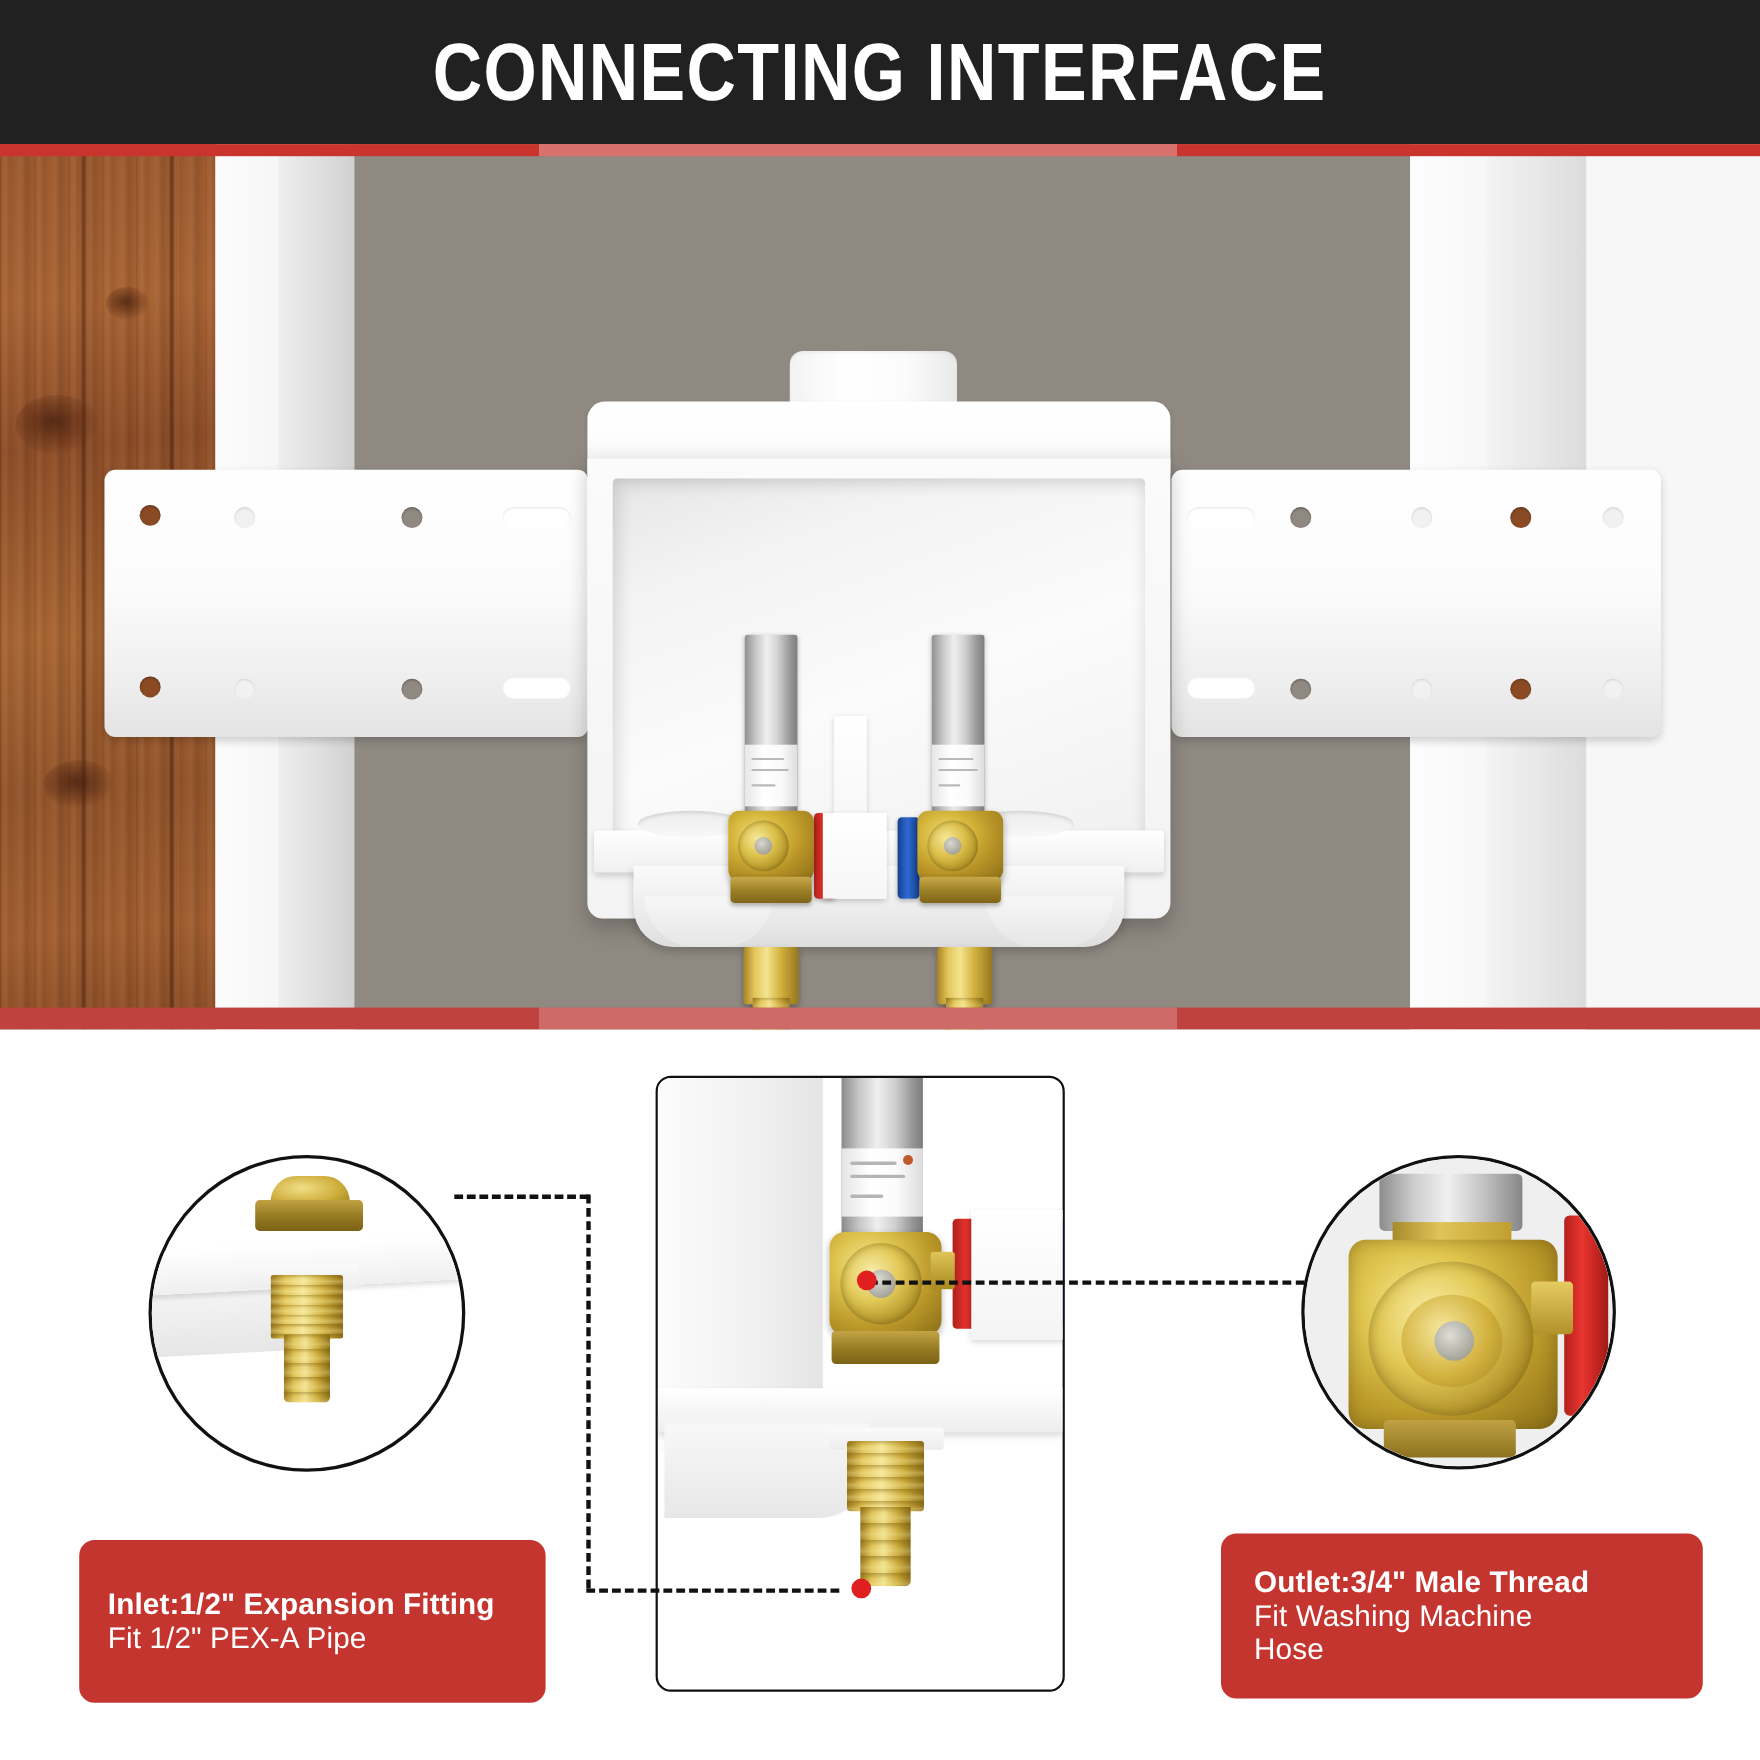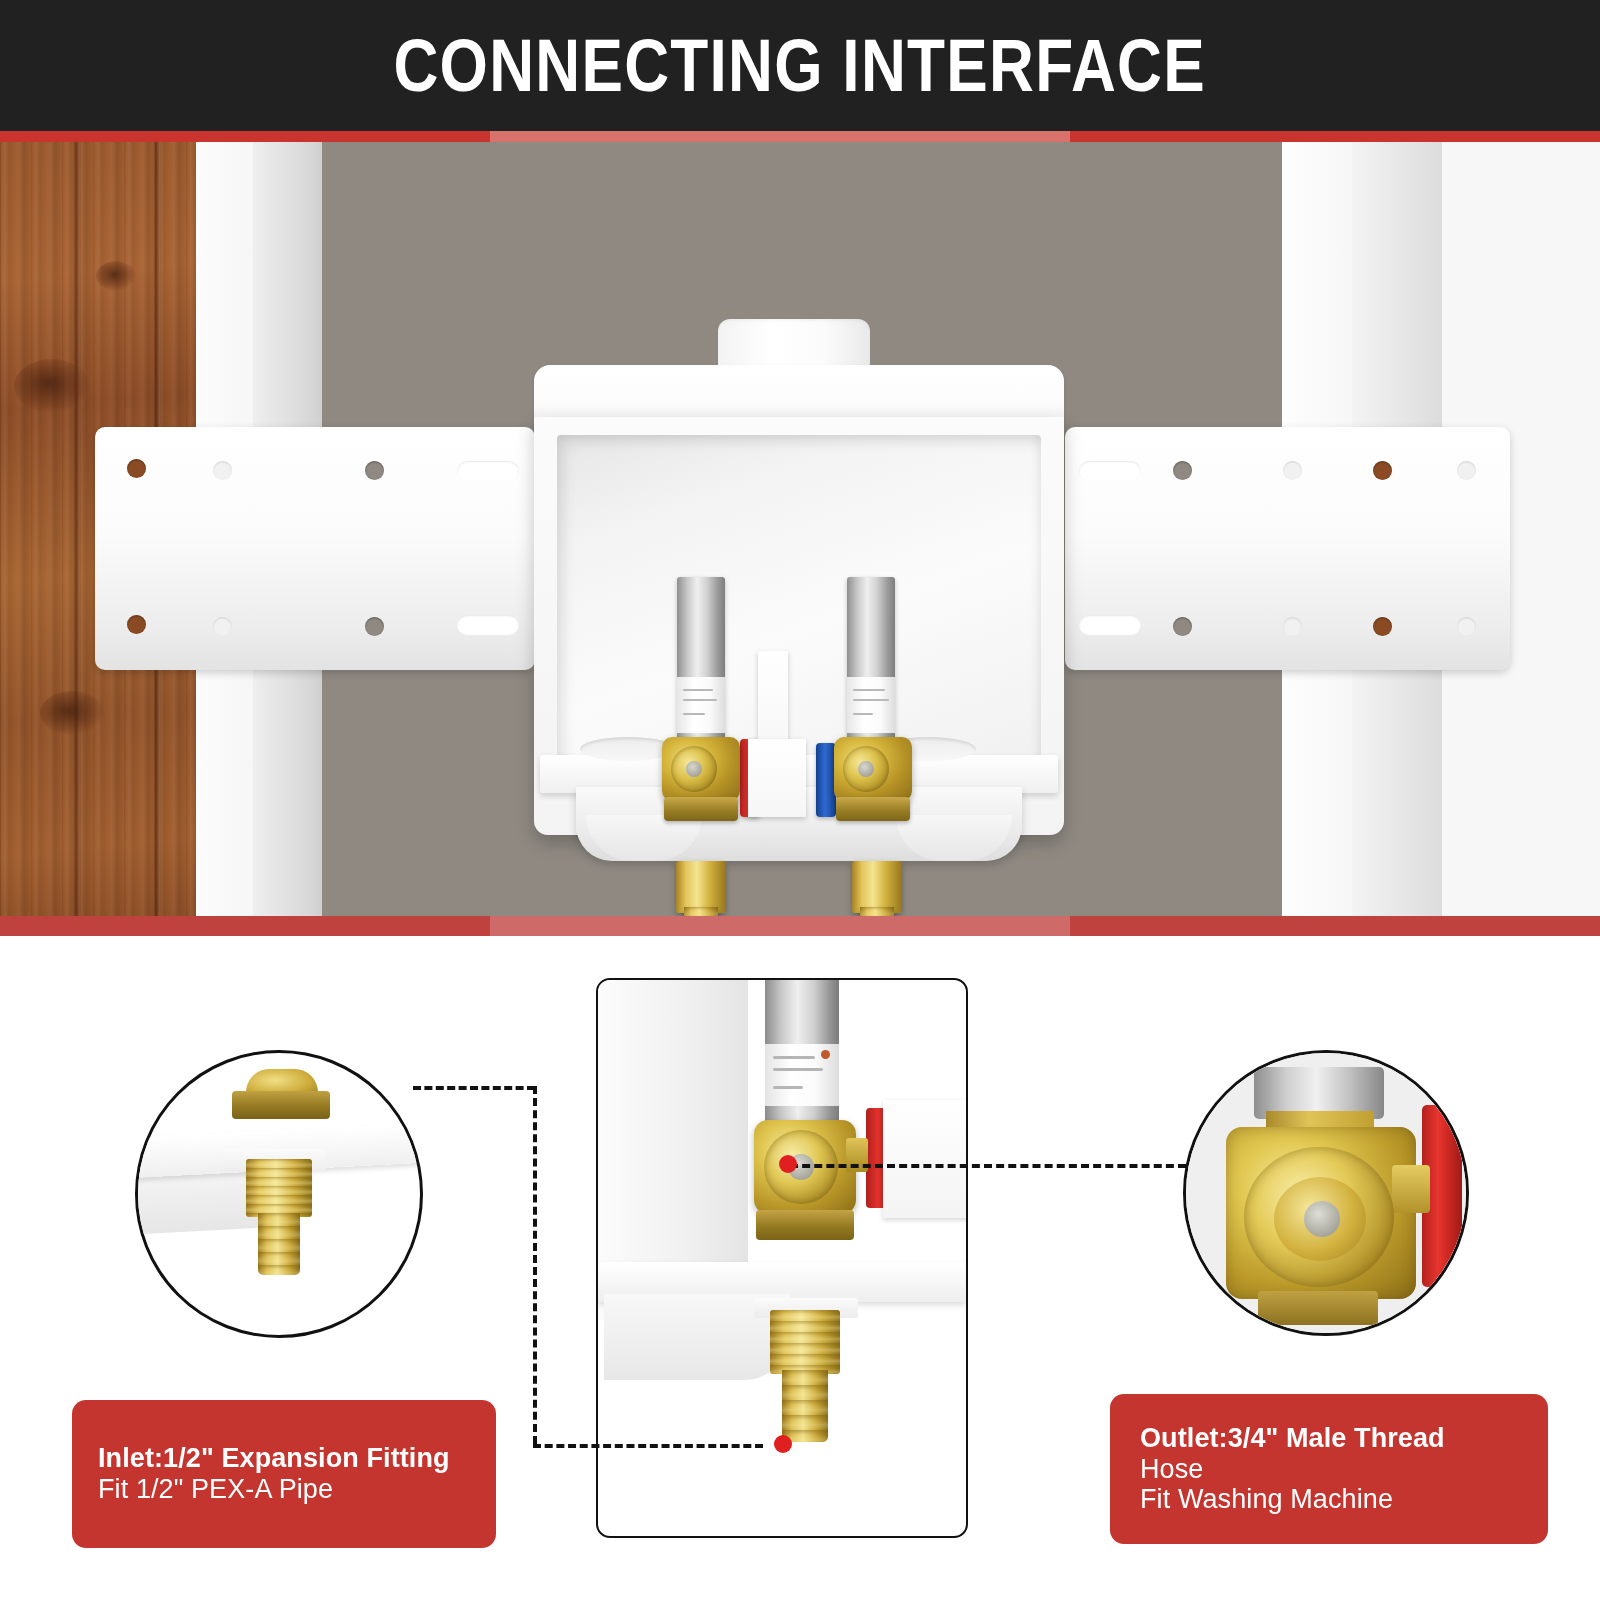--- a/index.html
+++ b/index.html
@@ -602,15 +602,15 @@
   <div class="marker-dot" style="left:779px;top:219px;"></div>
 </div>
 
 <div class="caption cap-left">
   <div class="cap-strong">Inlet:1/2" Expansion Fitting</div>
   <div class="cap-normal">Fit 1/2" PEX-A Pipe</div>
 </div>
 
 <div class="caption cap-right">
   <div class="cap-strong">Outlet:3/4" Male Thread</div>
+  <div class="cap-normal">Fit Washing Machine</div>
   <div class="cap-normal">Hose</div>
-  <div class="cap-normal">Fit Washing Machine</div>
 </div>
 
 </body></html>

